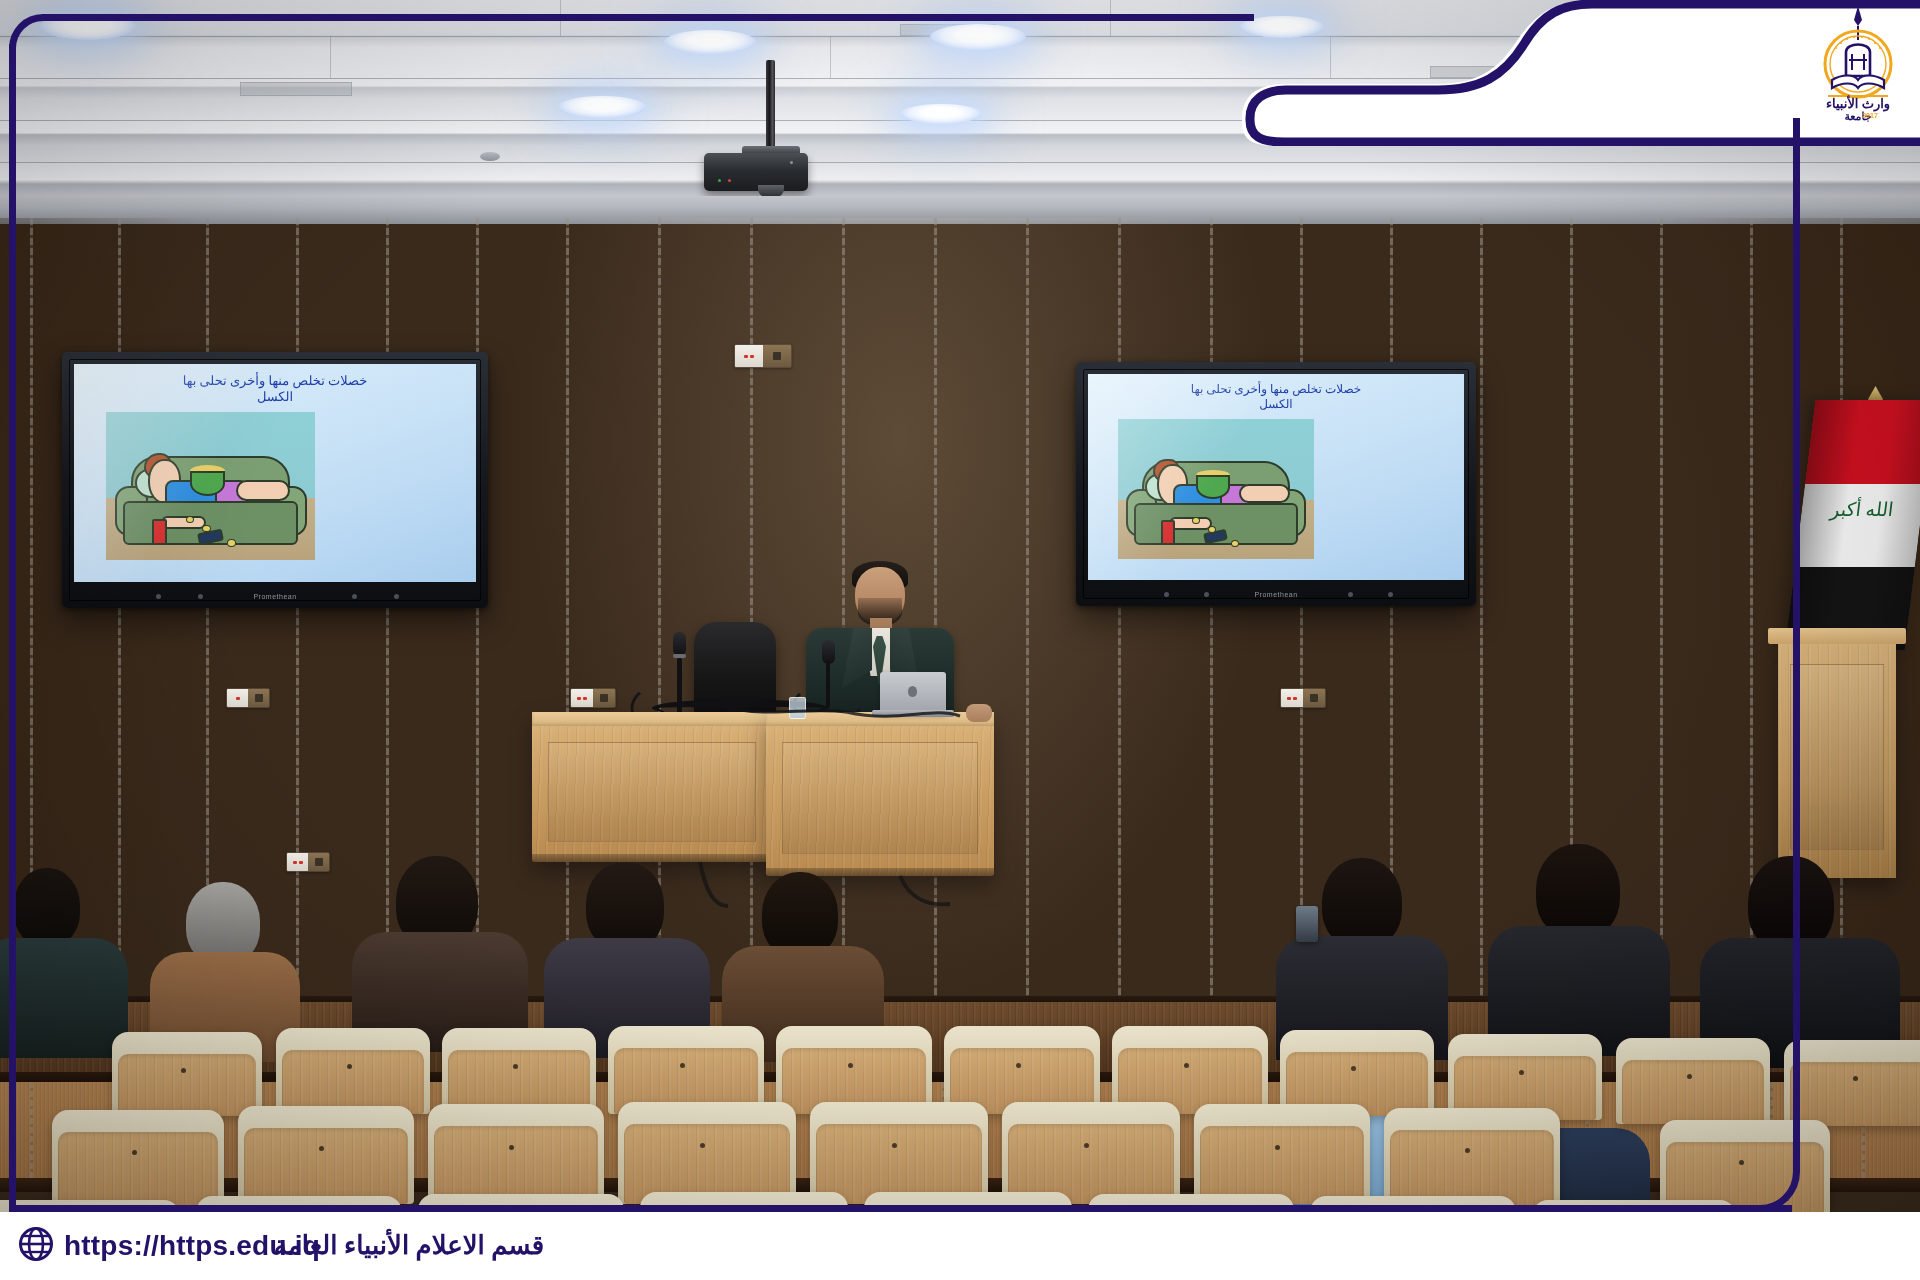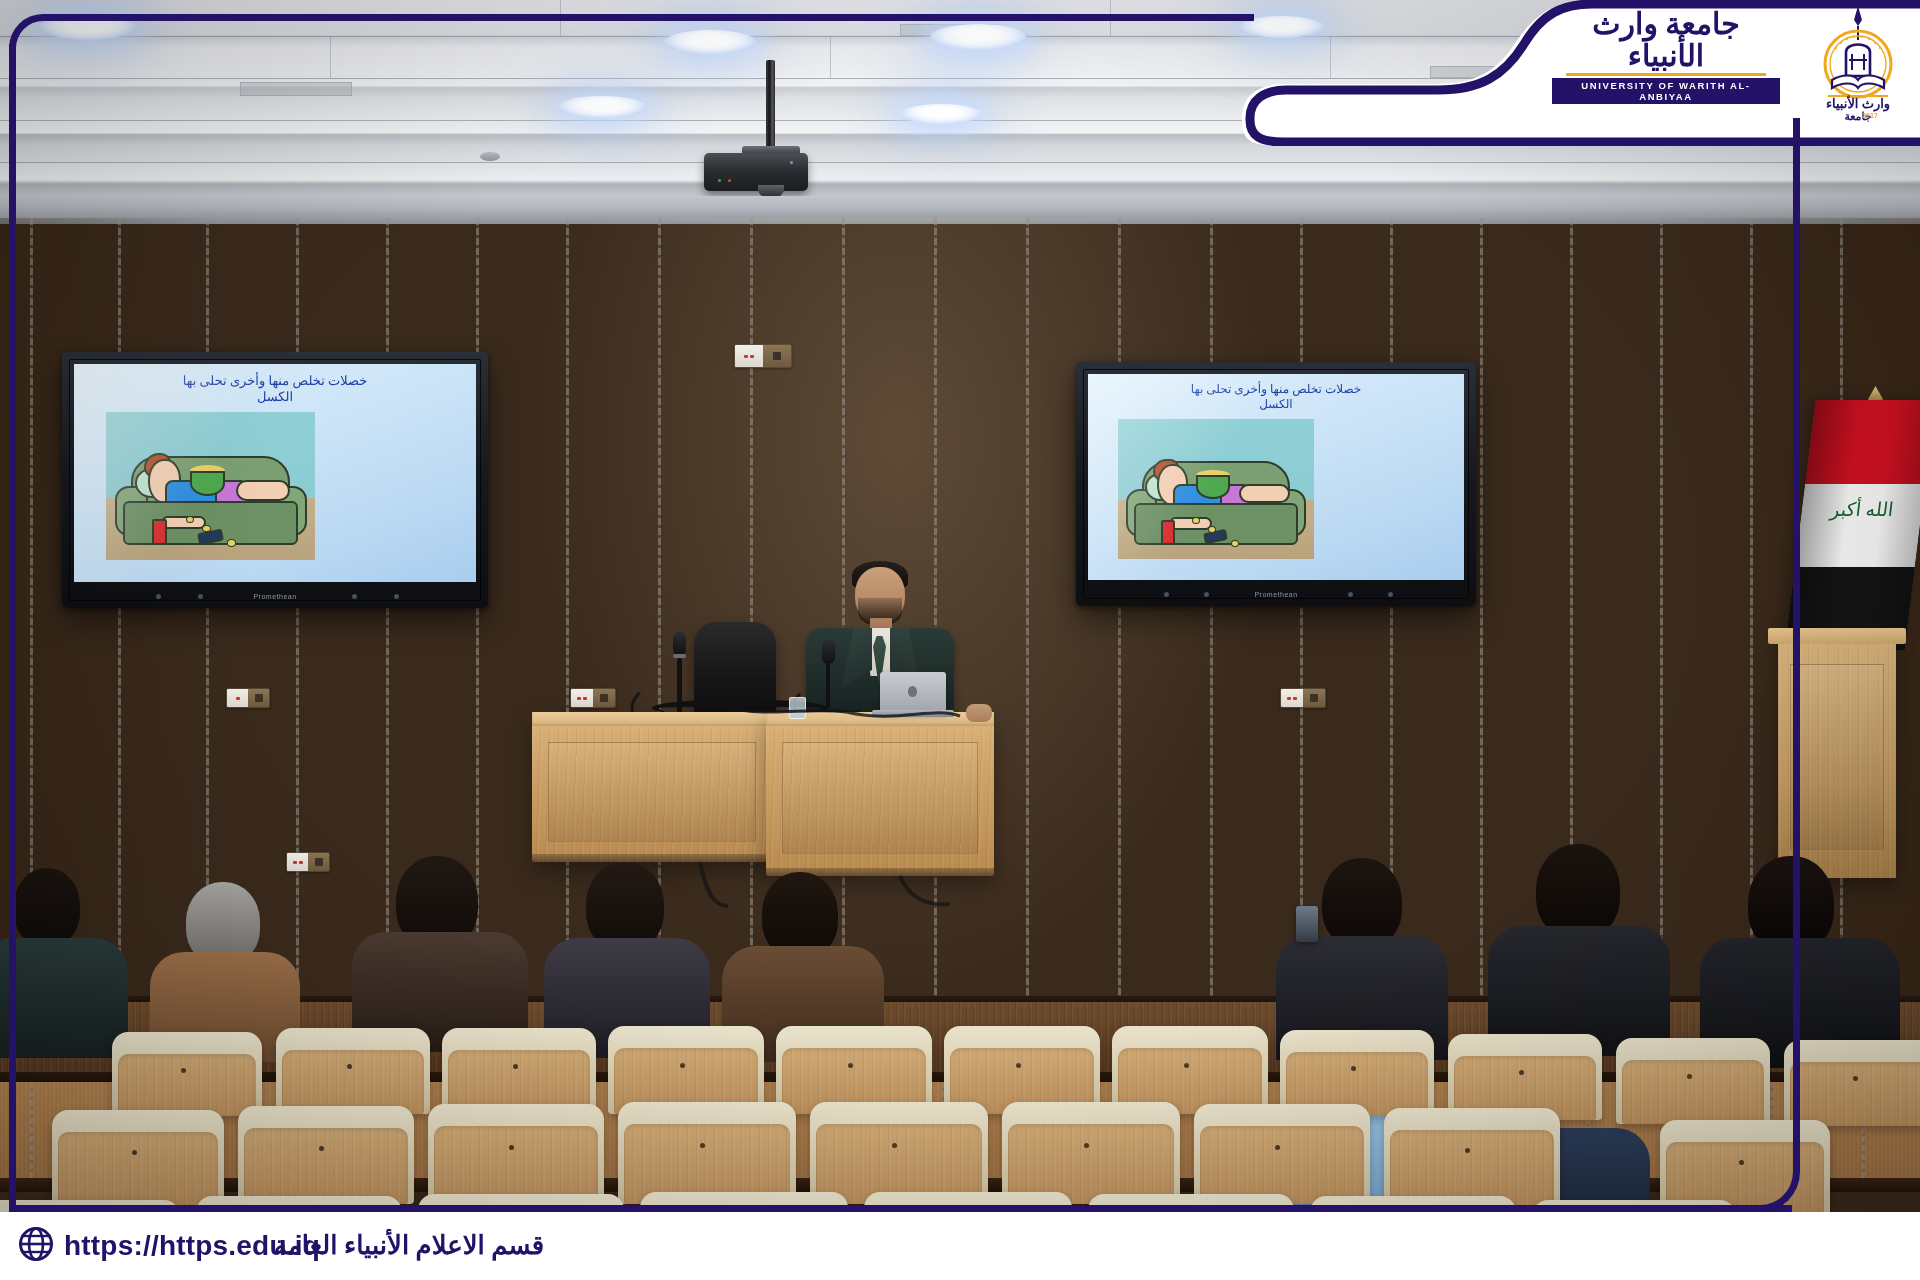--- a/index.html
+++ b/index.html
@@ -1019,25 +1019,20 @@
                C 2 96 18 84 44 84 L 198 84
                C 236 84 258 70 276 42
                C 296 12 318 0 352 0 Z" fill="#ffffff"></path>
       <path d="M 690 4 L 352 4 C 322 4 302 14 284 44
                C 264 76 240 90 198 90 L 46 90
                C 24 90 10 100 10 118 L 10 120
                C 10 136 20 142 44 142 L 690 142" fill="none" stroke="#231268" stroke-width="9"></path>
     </svg>
   </div>
 
-  <div class="logo-word">
-    <div class="logo-ar">جامعة وارث الأنبياء</div>
-    <div class="logo-underline"></div>
-    <span class="logo-en">UNIVERSITY OF WARITH AL-ANBIYAA</span>
-  </div>
 
   <div class="crest">
     <svg viewBox="0 0 84 120" width="84" height="120">
 
       <path d="M42 2 L46 16 L42 22 L38 16 Z" fill="#231268"></path>
       <rect x="41" y="22" width="2" height="14" fill="#231268"></rect>
 
       <circle cx="42" cy="60" r="33" fill="none" stroke="#f0a91e" stroke-width="3"></circle>
       <circle cx="42" cy="60" r="28" fill="none" stroke="#f0a91e" stroke-width="1.4"></circle>
 

